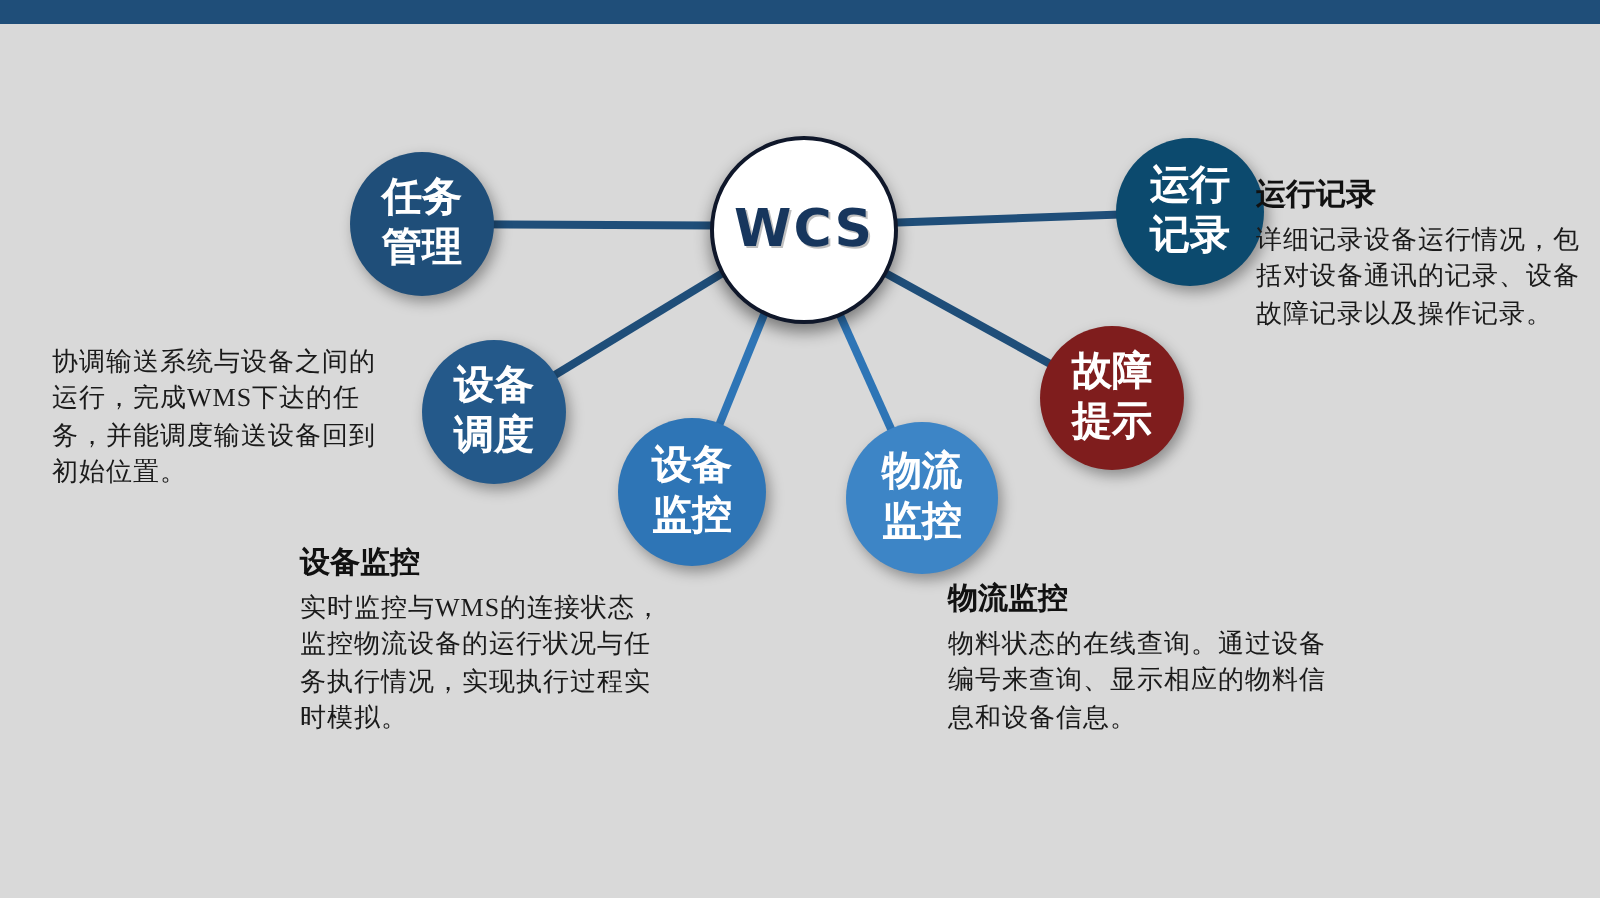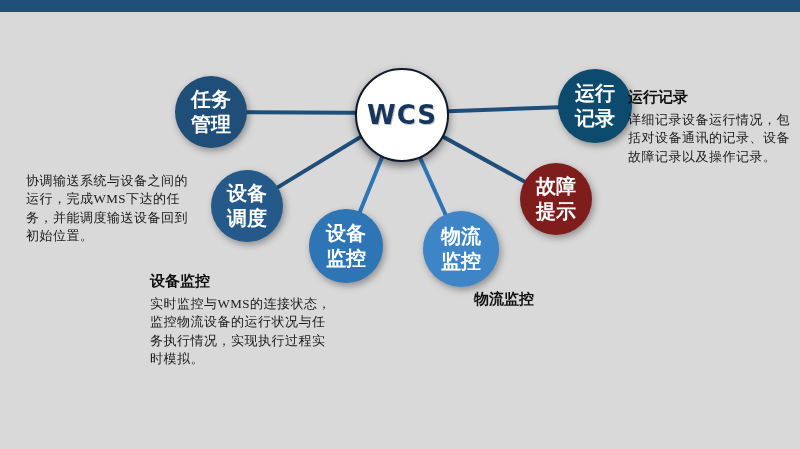--- a/index.html
+++ b/index.html
@@ -107,19 +107,20 @@
   </div>
   <div class="ann a1">
     <div class="ann-body">协调输送系统与设备之间的运行，完成WMS下达的任务，并能调度输送设备回到初始位置。</div>
   </div>
   <div class="ann a2">
     <div class="ann-title">设备监控</div>
     <div class="ann-body">实时监控与WMS的连接状态，监控物流设备的运行状况与任务执行情况，实现执行过程实时模拟。</div>
   </div>
   <div class="ann a3">
     <div class="ann-title">物流监控</div>
+    <div class="ann-body">物料状态的在线查询。通过设备编号来查询、显示相应的物料信息和设备信息。</div>
   </div>
   <div class="ann a5">
     <div class="ann-title">运行记录</div>
     <div class="ann-body">详细记录设备运行情况，包括对设备通讯的记录、设备故障记录以及操作记录。</div>
   </div>
 
 </div>
 
 </body></html>

